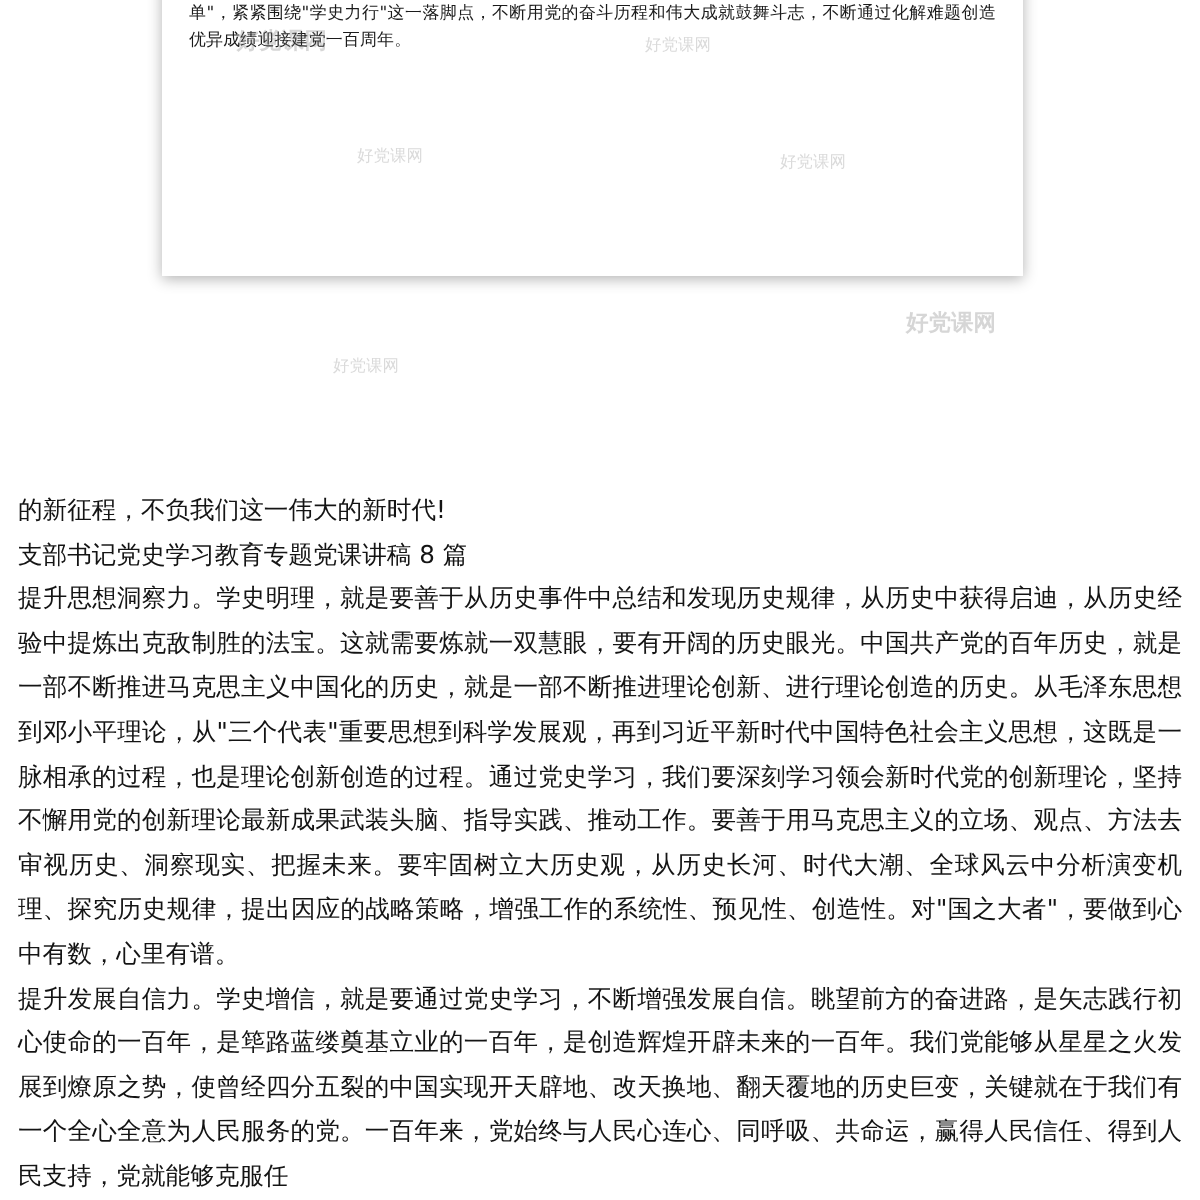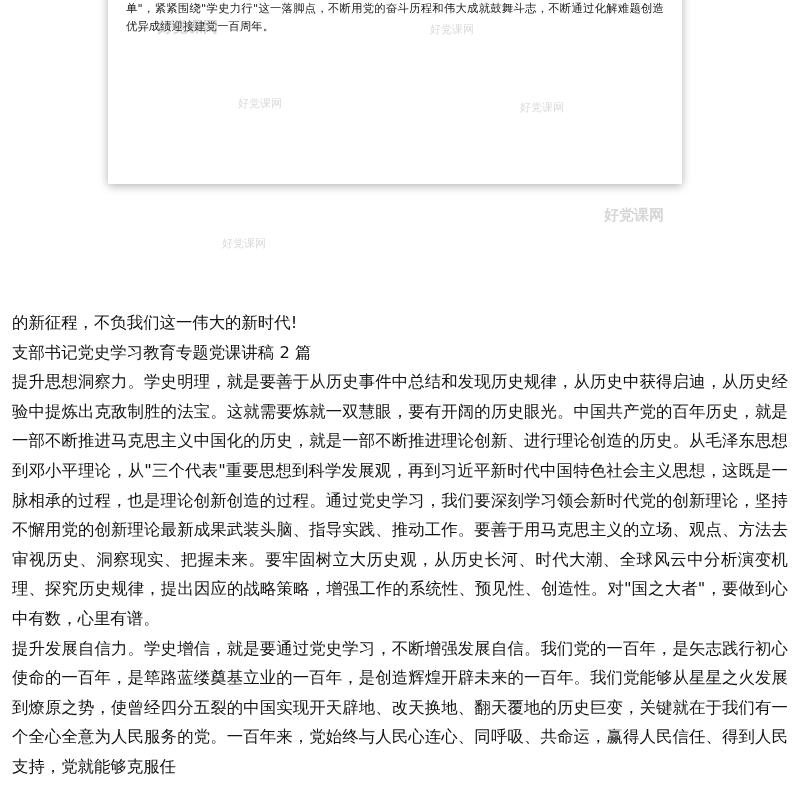--- a/index.html
+++ b/index.html
@@ -68,21 +68,21 @@
   .wm-small {
     font-size: 11px;
     color: rgba(140,140,140,0.32);
     font-weight: normal;
   }
 
   
   .doc {
     position: absolute;
     left: 12px;
-    top: 308px;
+    top: 325px;
     width: 776px;
     font-size: 16.4px;
     line-height: 29.6px;
     color: #141414;
     text-align: justify;
     font-family: "DejaVu Sans", "Liberation Sans", sans-serif;
   }
   .doc p {
     margin: 0;
     text-indent: 0;
@@ -104,16 +104,16 @@
   <div class="wm" style="left:158px; top:18px;">好党课网</div>
   <div class="wm wm-small" style="left:430px; top:22px;">好党课网</div>
   <div class="wm wm-small" style="left:238px; top:96px;">好党课网</div>
   <div class="wm wm-small" style="left:520px; top:100px;">好党课网</div>
   <div class="wm" style="left:604px; top:206px;">好党课网</div>
   <div class="wm wm-small" style="left:222px; top:236px;">好党课网</div>
 </div>
 
 <div class="doc">
   <p>的新征程，不负我们这一伟大的新时代!</p>
-  <p>支部书记党史学习教育专题党课讲稿 2 篇</p>
+  <p>支部书记党史学习教育专题党课讲稿 8 篇</p>
   <p>提升思想洞察力。学史明理，就是要善于从历史事件中总结和发现历史规律，从历史中获得启迪，从历史经验中提炼出克敌制胜的法宝。这就需要炼就一双慧眼，要有开阔的历史眼光。中国共产党的百年历史，就是一部不断推进马克思主义中国化的历史，就是一部不断推进理论创新、进行理论创造的历史。从毛泽东思想到邓小平理论，从"三个代表"重要思想到科学发展观，再到习近平新时代中国特色社会主义思想，这既是一脉相承的过程，也是理论创新创造的过程。通过党史学习，我们要深刻学习领会新时代党的创新理论，坚持不懈用党的创新理论最新成果武装头脑、指导实践、推动工作。要善于用马克思主义的立场、观点、方法去审视历史、洞察现实、把握未来。要牢固树立大历史观，从历史长河、时代大潮、全球风云中分析演变机理、探究历史规律，提出因应的战略策略，增强工作的系统性、预见性、创造性。对"国之大者"，要做到心中有数，心里有谱。</p>
-  <p>提升发展自信力。学史增信，就是要通过党史学习，不断增强发展自信。我们党的一百年，是矢志践行初心使命的一百年，是筚路蓝缕奠基立业的一百年，是创造辉煌开辟未来的一百年。我们党能够从星星之火发展到燎原之势，使曾经四分五裂的中国实现开天辟地、改天换地、翻天覆地的历史巨变，关键就在于我们有一个全心全意为人民服务的党。一百年来，党始终与人民心连心、同呼吸、共命运，赢得人民信任、得到人民支持，党就能够克服任</p>
+  <p>提升发展自信力。学史增信，就是要通过党史学习，不断增强发展自信。眺望前方的奋进路，是矢志践行初心使命的一百年，是筚路蓝缕奠基立业的一百年，是创造辉煌开辟未来的一百年。我们党能够从星星之火发展到燎原之势，使曾经四分五裂的中国实现开天辟地、改天换地、翻天覆地的历史巨变，关键就在于我们有一个全心全意为人民服务的党。一百年来，党始终与人民心连心、同呼吸、共命运，赢得人民信任、得到人民支持，党就能够克服任</p>
 </div>
 
 </body></html>

